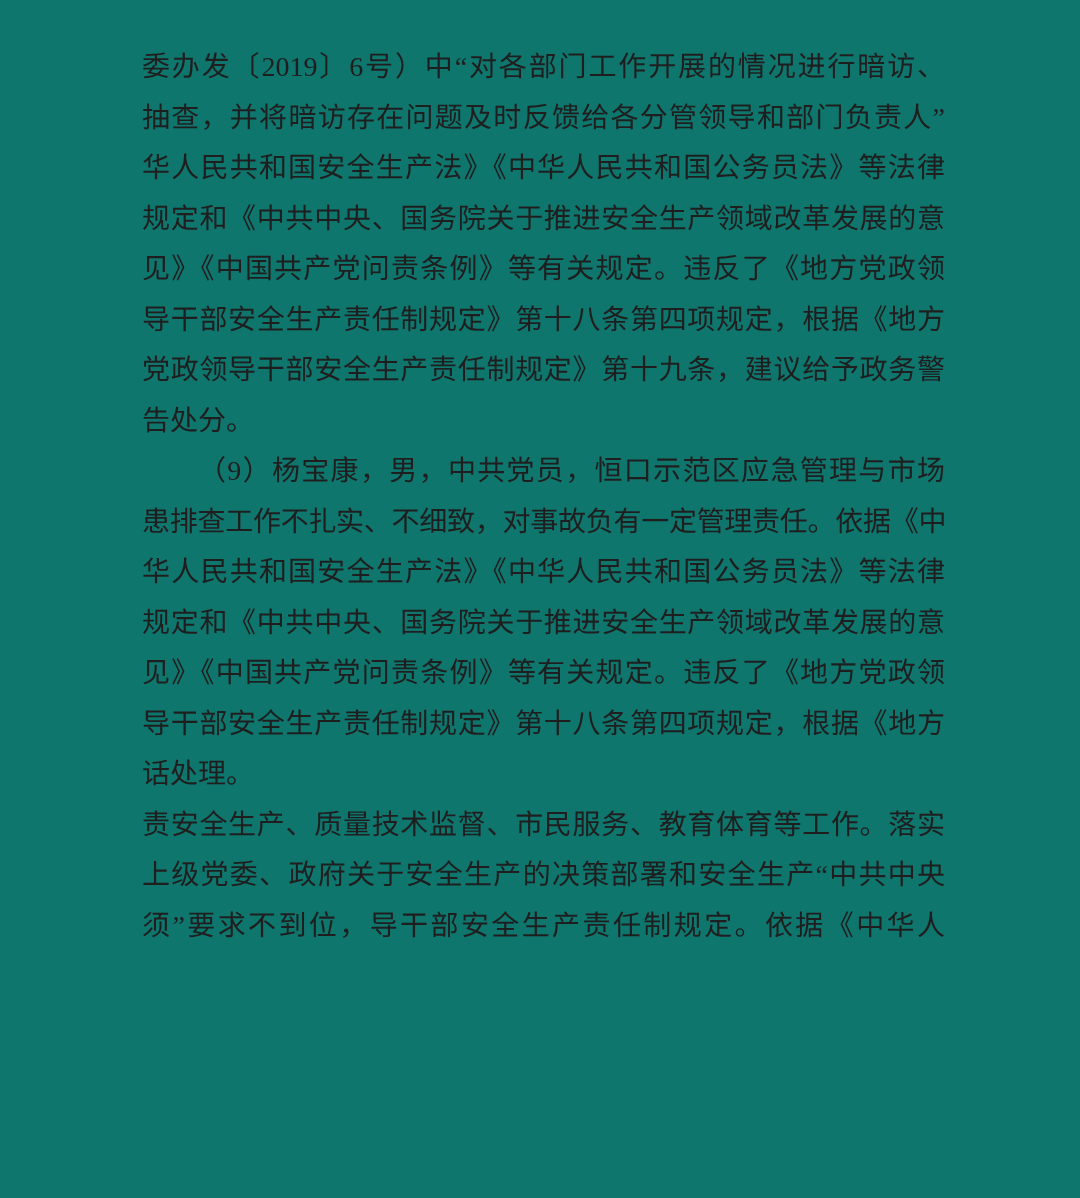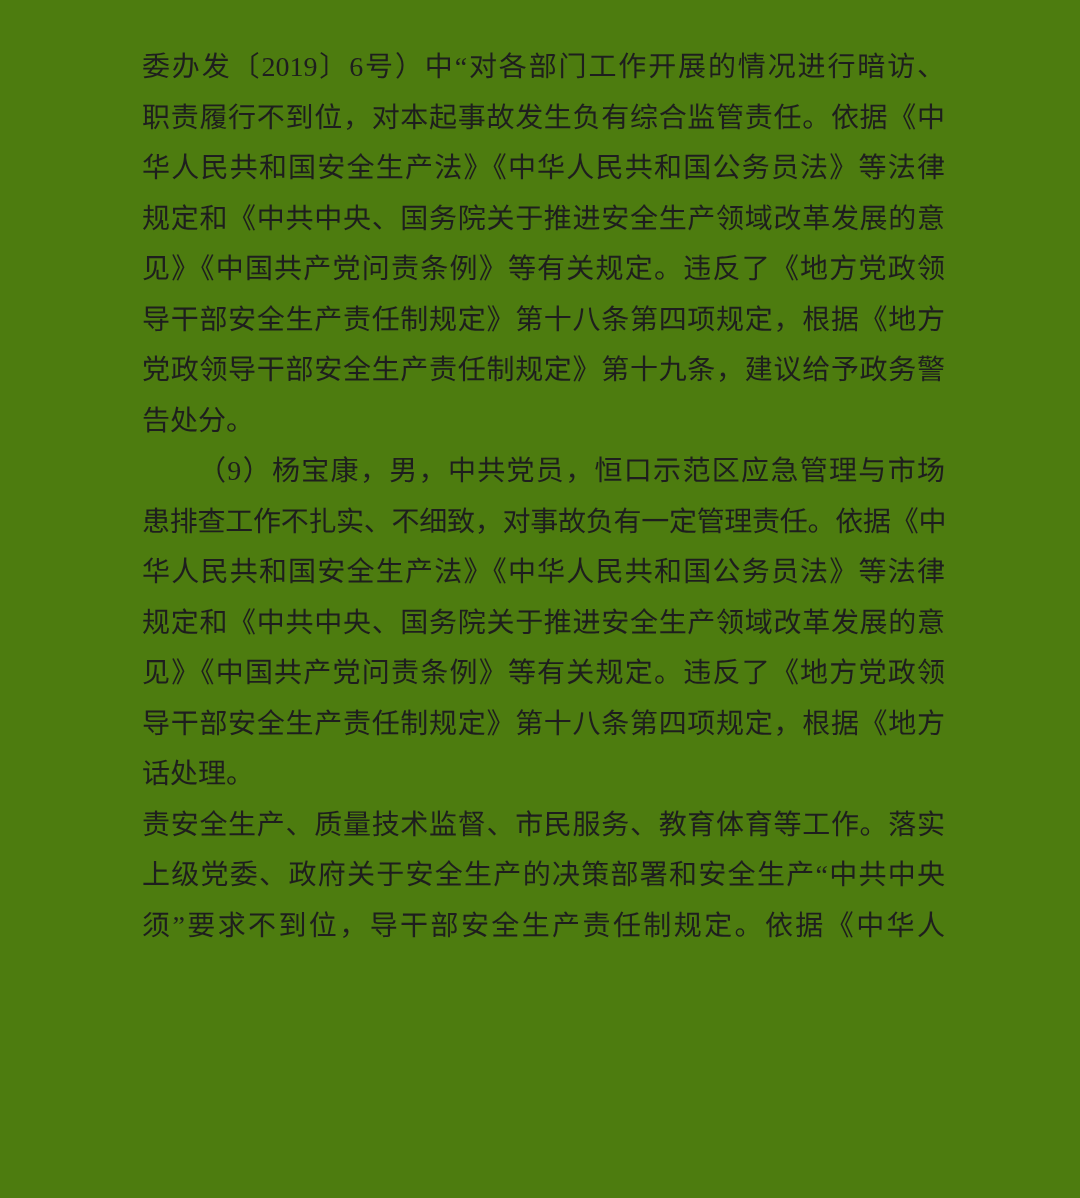--- a/index.html
+++ b/index.html
@@ -4,21 +4,21 @@
 <style>
   html, body {
     margin: 0;
     padding: 0;
     background: #ffffff;
   }
   .page {
     position: relative;
     width: 1080px;
     height: 1198px;
-    background: #4d7c0f;
+    background: #0f766e;
     overflow: hidden;
     font-family: "Liberation Serif", "DejaVu Serif", serif;
   }
   .text-block {
     position: absolute;
     left: 142px;
     top: 42px;
     width: 803px;
     color: #1e1e1e;
     font-size: 28px;
@@ -42,21 +42,21 @@
   .line.squeeze {
     letter-spacing: -1.5px;
   }
 </style>
 </head>
 <body>
 
 <div class="page">
   <div class="text-block">
     <div class="line">委办发〔2019〕6号）中“对各部门工作开展的情况进行暗访、</div>
-    <div class="line">职责履行不到位，对本起事故发生负有综合监管责任。依据《中</div>
+    <div class="line">抽查，并将暗访存在问题及时反馈给各分管领导和部门负责人”</div>
     <div class="line">华人民共和国安全生产法》《中华人民共和国公务员法》等法律</div>
     <div class="line">规定和《中共中央、国务院关于推进安全生产领域改革发展的意</div>
     <div class="line">见》《中国共产党问责条例》等有关规定。违反了《地方党政领</div>
     <div class="line">导干部安全生产责任制规定》第十八条第四项规定，根据《地方</div>
     <div class="line">党政领导干部安全生产责任制规定》第十九条，建议给予政务警</div>
     <div class="line para-end">告处分。</div>
     <div class="line indent">（9）杨宝康，男，中共党员，恒口示范区应急管理与市场</div>
     <div class="line squeeze">患排查工作不扎实、不细致，对事故负有一定管理责任。依据《中</div>
     <div class="line">华人民共和国安全生产法》《中华人民共和国公务员法》等法律</div>
     <div class="line">规定和《中共中央、国务院关于推进安全生产领域改革发展的意</div>

